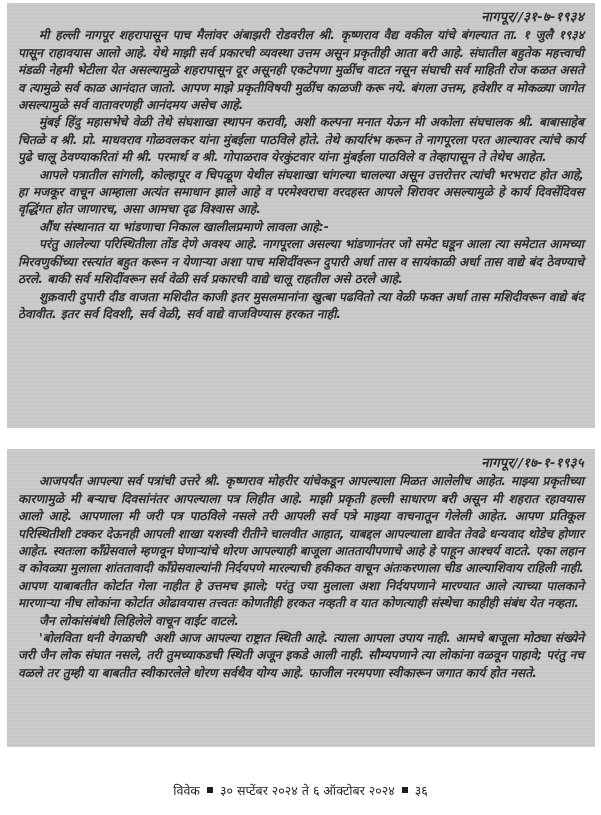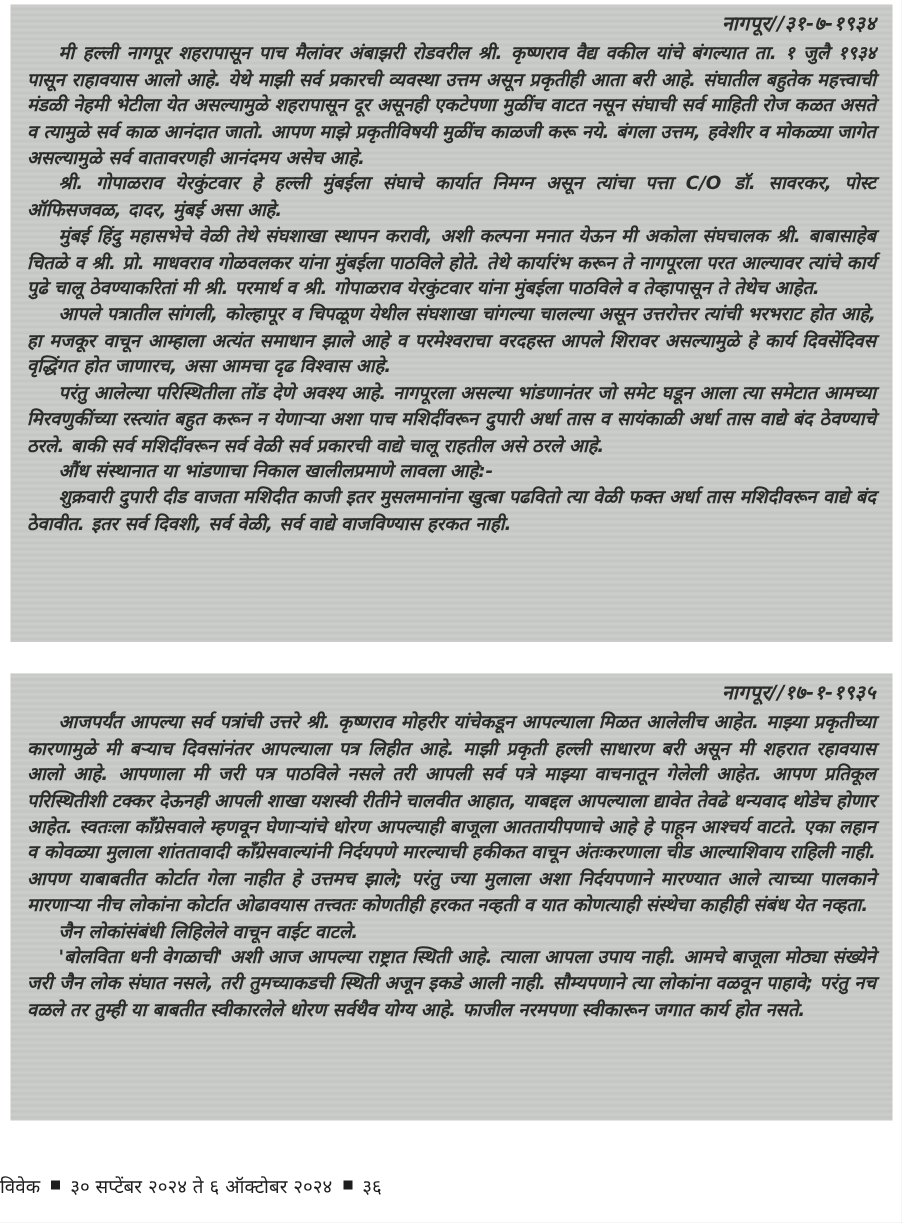--- a/index.html
+++ b/index.html
@@ -53,20 +53,21 @@
   .scan-block p {
     margin: 0;
     text-indent: 21px;
     font-weight: bold;
   }
   .page-footer {
     position: absolute;
     left: 0;
     right: 0;
     top: 782px;
+    text-align: center;
     font-size: 12.5px;
     color: #1d1d1d;
     font-style: normal;
   }
   .page-footer span {
     vertical-align: middle;
   }
   .sq-icon {
     display: inline-block;
     width: 6px;
@@ -77,25 +78,24 @@
   }
 </style>
 </head>
 <body>
 
 <div class="page">
 
   <section class="scan-block block-1">
     <div class="dateline">नागपूर//३१-७-१९३४</div>
     <p>मी हल्ली नागपूर शहरापासून पाच मैलांवर अंबाझरी रोडवरील श्री. कृष्णराव वैद्य वकील यांचे बंगल्यात ता. १ जुलै १९३४ पासून राहावयास आलो आहे. येथे माझी सर्व प्रकारची व्यवस्था उत्तम असून प्रकृतीही आता बरी आहे. संघातील बहुतेक महत्त्वाची मंडळी नेहमी भेटीला येत असल्यामुळे शहरापासून दूर असूनही एकटेपणा मुळींच वाटत नसून संघाची सर्व माहिती रोज कळत असते व त्यामुळे सर्व काळ आनंदात जातो. आपण माझे प्रकृतीविषयी मुळींच काळजी करू नये. बंगला उत्तम, हवेशीर व मोकळ्या जागेत असल्यामुळे सर्व वातावरणही आनंदमय असेच आहे.</p>
-    <p>श्री. गोपाळराव येरकुंटवार हे हल्ली मुंबईला संघाचे कार्यात निमग्न असून त्यांचा पत्ता C/O डॉ. सावरकर, पोस्ट ऑफिसजवळ, दादर, मुंबई असा आहे.</p>
     <p>मुंबई हिंदु महासभेचे वेळी तेथे संघशाखा स्थापन करावी, अशी कल्पना मनात येऊन मी अकोला संघचालक श्री. बाबासाहेब चितळे व श्री. प्रो. माधवराव गोळवलकर यांना मुंबईला पाठविले होते. तेथे कार्यारंभ करून ते नागपूरला परत आल्यावर त्यांचे कार्य पुढे चालू ठेवण्याकरितां मी श्री. परमार्थ व श्री. गोपाळराव येरकुंटवार यांना मुंबईला पाठविले व तेव्हापासून ते तेथेच आहेत.</p>
     <p>आपले पत्रातील सांगली, कोल्हापूर व चिपळूण येथील संघशाखा चांगल्या चालल्या असून उत्तरोत्तर त्यांची भरभराट होत आहे, हा मजकूर वाचून आम्हाला अत्यंत समाधान झाले आहे व परमेश्वराचा वरदहस्त आपले शिरावर असल्यामुळे हे कार्य दिवसेंदिवस वृद्धिंगत होत जाणारच, असा आमचा दृढ विश्वास आहे.</p>
+    <p>औंध संस्थानात या भांडणाचा निकाल खालीलप्रमाणे लावला आहे:-</p>
     <p>परंतु आलेल्या परिस्थितीला तोंड देणे अवश्य आहे. नागपूरला असल्या भांडणानंतर जो समेट घडून आला त्या समेटात आमच्या मिरवणुकींच्या रस्त्यांत बहुत करून न येणाऱ्या अशा पाच मशिदींवरून दुपारी अर्धा तास व सायंकाळी अर्धा तास वाद्ये बंद ठेवण्याचे ठरले. बाकी सर्व मशिदींवरून सर्व वेळी सर्व प्रकारची वाद्ये चालू राहतील असे ठरले आहे.</p>
-    <p>औंध संस्थानात या भांडणाचा निकाल खालीलप्रमाणे लावला आहे:-</p>
     <p>शुक्रवारी दुपारी दीड वाजता मशिदीत काजी इतर मुसलमानांना खुत्बा पढवितो त्या वेळी फक्त अर्धा तास मशिदीवरून वाद्ये बंद ठेवावीत. इतर सर्व दिवशी, सर्व वेळी, सर्व वाद्ये वाजविण्यास हरकत नाही.</p>
   </section>
 
   <section class="scan-block block-2">
     <div class="dateline">नागपूर//१७-१-१९३५</div>
     <p>आजपर्यंत आपल्या सर्व पत्रांची उत्तरे श्री. कृष्णराव मोहरीर यांचेकडून आपल्याला मिळत आलेलीच आहेत. माझ्या प्रकृतीच्या कारणामुळे मी बऱ्याच दिवसांनंतर आपल्याला पत्र लिहीत आहे. माझी प्रकृती हल्ली साधारण बरी असून मी शहरात रहावयास आलो आहे. आपणाला मी जरी पत्र पाठविले नसले तरी आपली सर्व पत्रे माझ्या वाचनातून गेलेली आहेत. आपण प्रतिकूल परिस्थितीशी टक्कर देऊनही आपली शाखा यशस्वी रीतीने चालवीत आहात, याबद्दल आपल्याला द्यावेत तेवढे धन्यवाद थोडेच होणार आहेत. स्वतःला काँग्रेसवाले म्हणवून घेणाऱ्यांचे धोरण आपल्याही बाजूला आततायीपणाचे आहे हे पाहून आश्चर्य वाटते. एका लहान व कोवळ्या मुलाला शांततावादी काँग्रेसवाल्यांनी निर्दयपणे मारल्याची हकीकत वाचून अंतःकरणाला चीड आल्याशिवाय राहिली नाही. आपण याबाबतीत कोर्टात गेला नाहीत हे उत्तमच झाले; परंतु ज्या मुलाला अशा निर्दयपणाने मारण्यात आले त्याच्या पालकाने मारणाऱ्या नीच लोकांना कोर्टात ओढावयास तत्त्वतः कोणतीही हरकत नव्हती व यात कोणत्याही संस्थेचा काहीही संबंध येत नव्हता.</p>
     <p>जैन लोकांसंबंधी लिहिलेले वाचून वाईट वाटले.</p>
     <p>'बोलविता धनी वेगळाची' अशी आज आपल्या राष्ट्रात स्थिती आहे. त्याला आपला उपाय नाही. आमचे बाजूला मोठ्या संख्येने जरी जैन लोक संघात नसले, तरी तुमच्याकडची स्थिती अजून इकडे आली नाही. सौम्यपणाने त्या लोकांना वळवून पाहावे; परंतु नच वळले तर तुम्ही या बाबतीत स्वीकारलेले धोरण सर्वथैव योग्य आहे. फाजील नरमपणा स्वीकारून जगात कार्य होत नसते.</p>
   </section>
 

